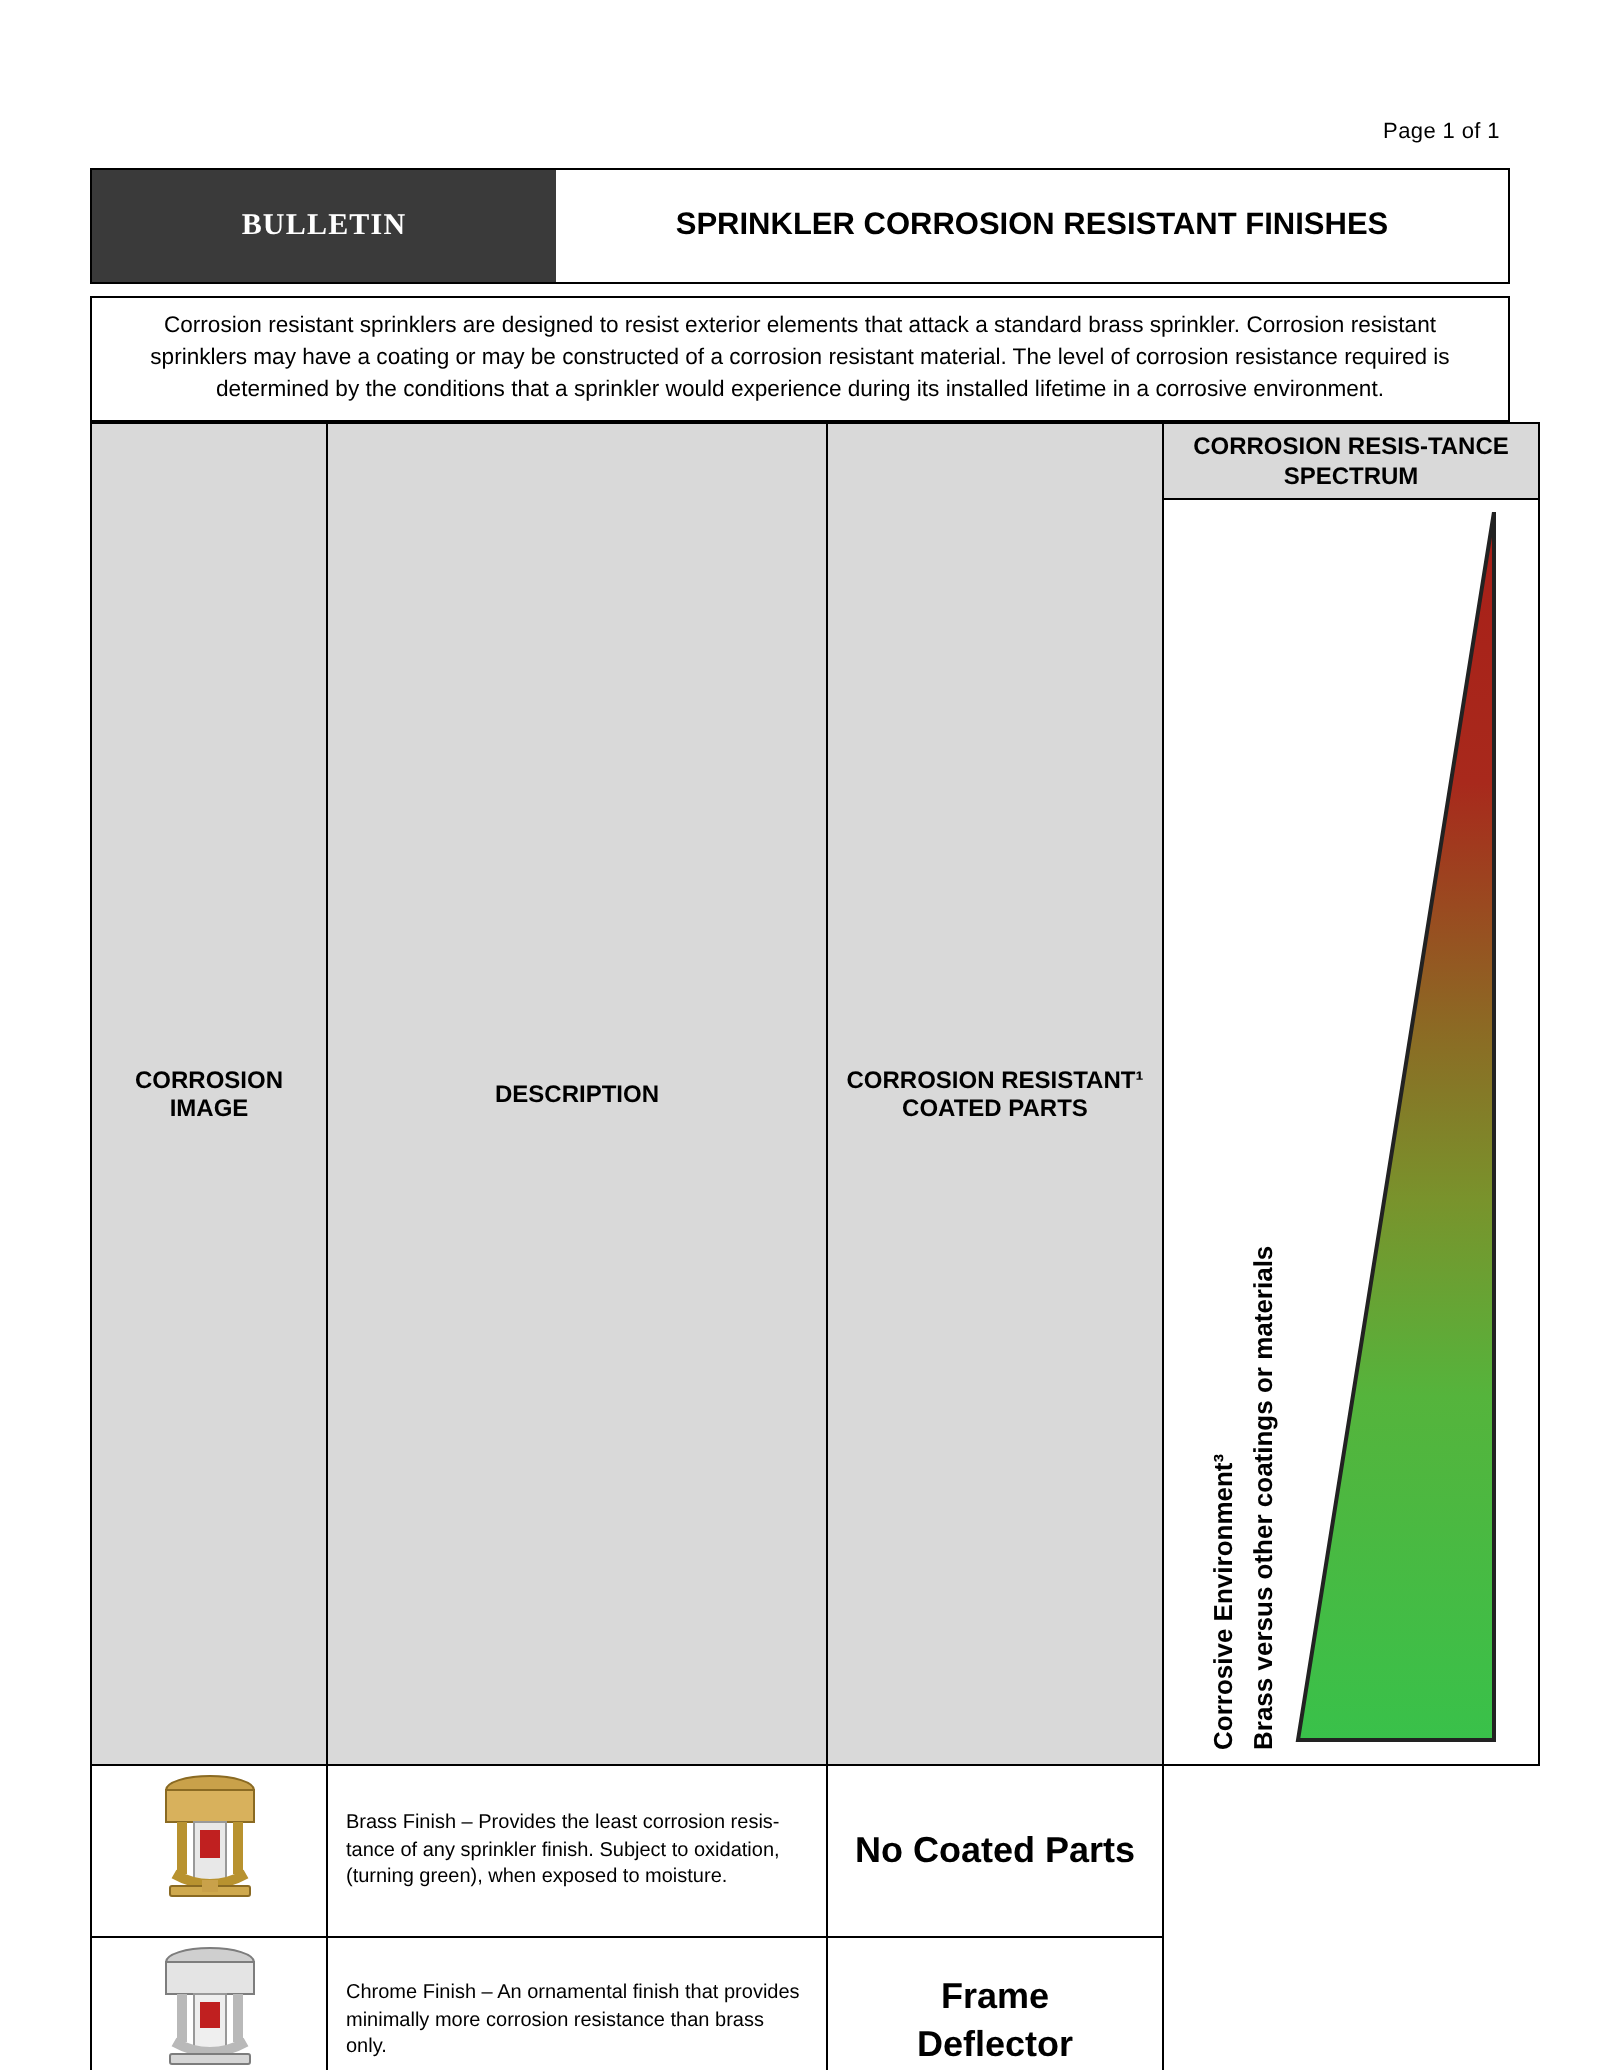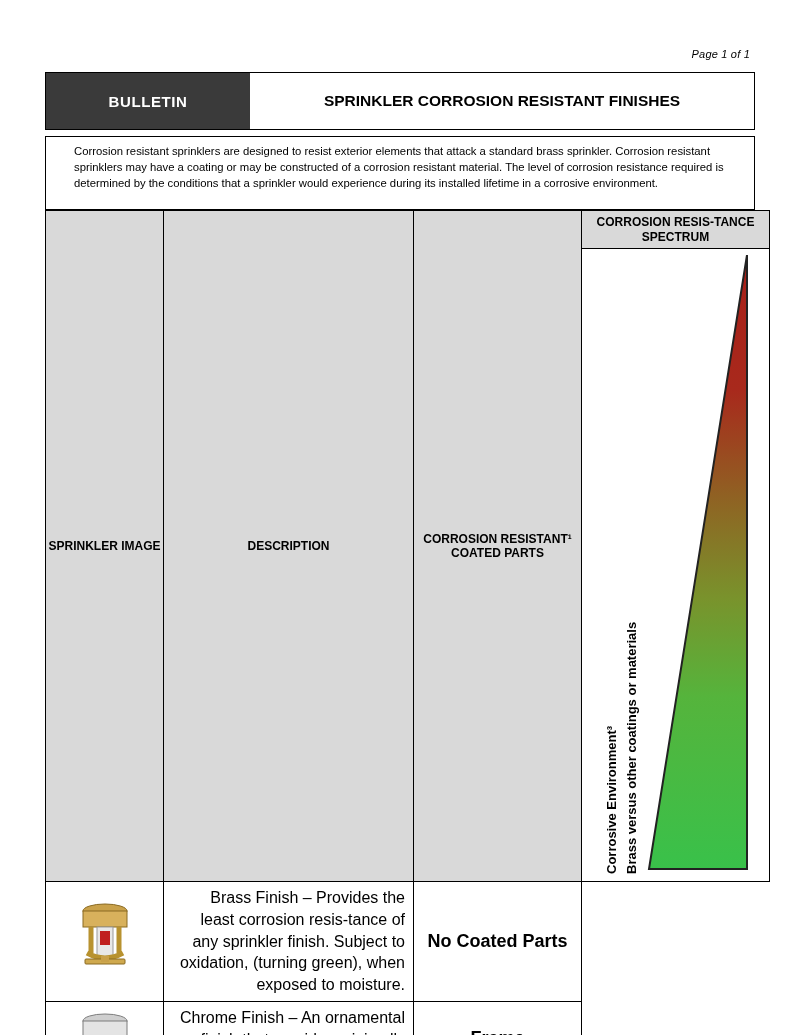--- a/index.html
+++ b/index.html
@@ -17,25 +17,24 @@
   .page {
     width: 800px;
     height: 1035px;
     position: relative;
     box-sizing: border-box;
     padding: 0 45px;
   }
   .page-number {
     text-align: right;
     font-size: 11px;
-    padding-top: 48px;
+    padding-top: 60px;
     padding-right: 5px;
     font-weight: normal;
     letter-spacing: 0.2px;
-    font-style: italic;
   }
 
   
   .header-band {
     display: flex;
     margin-top: 12px;
     height: 58px;
     border: 1px solid #000;
     box-sizing: border-box;
   }
@@ -85,29 +84,30 @@
     content: "";
     position: absolute;
     left: 50%;
     top: -7px;
     transform: translateX(-50%);
     border-left: 7px solid transparent;
     border-right: 7px solid transparent;
     border-bottom: 10px solid #3aa03a;
   }
   .bulletin-cell {
-    width: 204px;
+    width: 232px;
     background: #3a3a3a;
     color: #fff;
     display: flex;
     align-items: center;
     justify-content: center;
     font-weight: bold;
     font-size: 15px;
     letter-spacing: 0.6px;
+    font-family: Liberation Serif, serif;
   }
   .title-cell {
     flex: 1;
     background: #ffffff;
     display: flex;
     align-items: center;
     justify-content: center;
     text-align: center;
     font-weight: bold;
     font-size: 15.5px;
@@ -123,22 +123,22 @@
     font-size: 12.3px;
     line-height: 1.45;
     margin-top: 9px;
     letter-spacing: -0.1px;
   }
 
   
   .intro {
     border: 1px solid #000;
     margin-top: 6px;
-    padding: 6px 28px 18px 28px;
-    text-align: left;
+    padding: 6px 28px 7px 28px;
+    text-align: center;
     font-size: 11.3px;
     line-height: 1.42;
     box-sizing: border-box;
   }
 
   
   table.main {
     border-collapse: collapse;
     width: 100%;
     margin-top: 0;
@@ -162,24 +162,24 @@
   th.c-desc { width: 250px; }
   th.c-parts { width: 168px; margin-top: 17px; }
   th.c-spec { width: 188px; }
 
   td.img-cell {
     text-align: center;
     padding: 2px;
     background: #fff;
   }
   td.desc-cell {
-    font-size: 16px;
+    font-size: 10px;
     line-height: 1.36;
     padding: 5px 8px 5px 9px;
-    text-align: right;
+    text-align: left;
   }
   td.parts-cell {
     text-align: center;
     font-size: 18px;
     font-weight: bold;
     line-height: 1.32;
     padding: 4px 4px;
     position: relative;
   }
   .spectrum-labels {
@@ -219,21 +219,21 @@
     <div class="bulletin-cell">BULLETIN</div>
     <div class="title-cell">SPRINKLER CORROSION RESISTANT FINISHES</div>
   </div>
 
 
   <div class="intro">Corrosion resistant sprinklers are designed to resist exterior elements that attack a standard brass sprinkler. Corrosion resistant sprinklers may have a coating or may be constructed of a corrosion resistant material. The level of corrosion resistance required is determined by the conditions that a sprinkler would experience during its installed lifetime in a corrosive environment.</div>
 
   <table class="main">
     <thead>
       <tr>
-        <th class="c-img">SPRINKLER IMAGE</th>
+        <th class="c-img">CORROSION IMAGE</th>
         <th class="c-desc">DESCRIPTION</th>
         <th class="c-parts">CORROSION RESISTANT¹ COATED PARTS</th>
         <th class="c-spec" rowspan="9" style="padding:0;background:#d9d9d9;vertical-align:top;">
           <div style="height:38px;display:flex;align-items:center;justify-content:center;padding:0 4px;box-sizing:border-box;border-bottom:1px solid #000;">CORROSION RESIS-TANCE SPECTRUM</div>
           <div style="position:relative;height:632px;background:#fff;">
             <div class="spectrum-labels">
               <div class="vlabel l1">Corrosive Environment³</div>
               <div class="vlabel l2">Brass versus other coatings or materials</div>
             </div>
             <svg class="triangle" viewBox="0 0 112 620" preserveAspectRatio="none">

